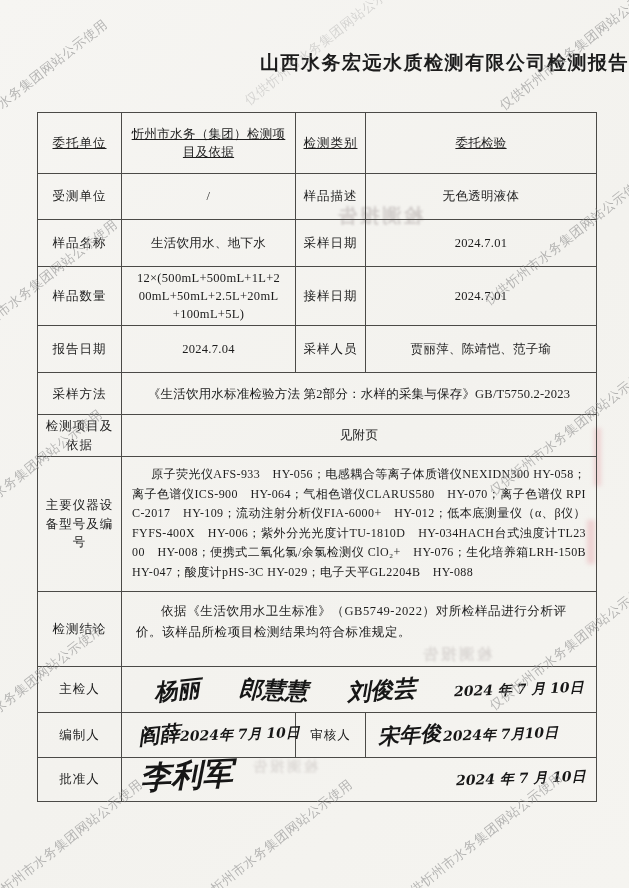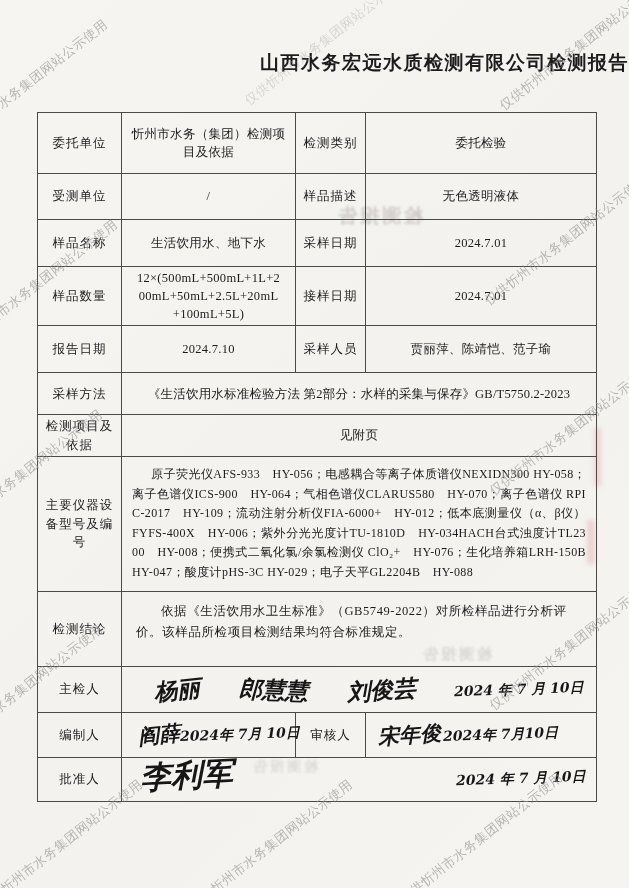--- a/index.html
+++ b/index.html
@@ -174,21 +174,21 @@
 
   <table class="report">
     <colgroup>
         <col class="c1">
         <col class="c2">
         <col class="c3">
         <col class="c4">
       </colgroup>
 
     <tbody>
-        <tr style="height:61px;">
+        <tr style="height:61px;text-decoration:underline;">
       <td class="lbl">委托单位</td>
       <td class="val">忻州市水务（集团）检测项目及依据</td>
       <td class="lbl">检测类别</td>
       <td class="val">委托检验</td>
     </tr>
 
     <tr style="height:46px;">
       <td class="lbl">受测单位</td>
       <td class="val">/</td>
       <td class="lbl">样品描述</td>
@@ -205,21 +205,21 @@
     <tr style="height:47px;">
       <td class="lbl">样品数量</td>
       <td class="val breakall">12×(500mL+500mL+1L+200mL+50mL+2.5L+20mL+100mL+5L)</td>
       <td class="lbl">接样日期</td>
       <td class="val">2024.7.01</td>
     </tr>
 
 
     <tr style="height:47px;">
       <td class="lbl">报告日期</td>
-      <td class="val">2024.7.10</td>
+      <td class="val">2024.7.04</td>
       <td class="lbl">采样人员</td>
       <td class="val">贾丽萍、陈靖恺、范子瑜</td>
     </tr>
 
     <tr style="height:42px;">
       <td class="lbl">采样方法</td>
       <td class="val method" colspan="3">《生活饮用水标准检验方法 第2部分：水样的采集与保存》GB/T5750.2-2023</td>
     </tr>
 
     <tr style="height:40px;">

